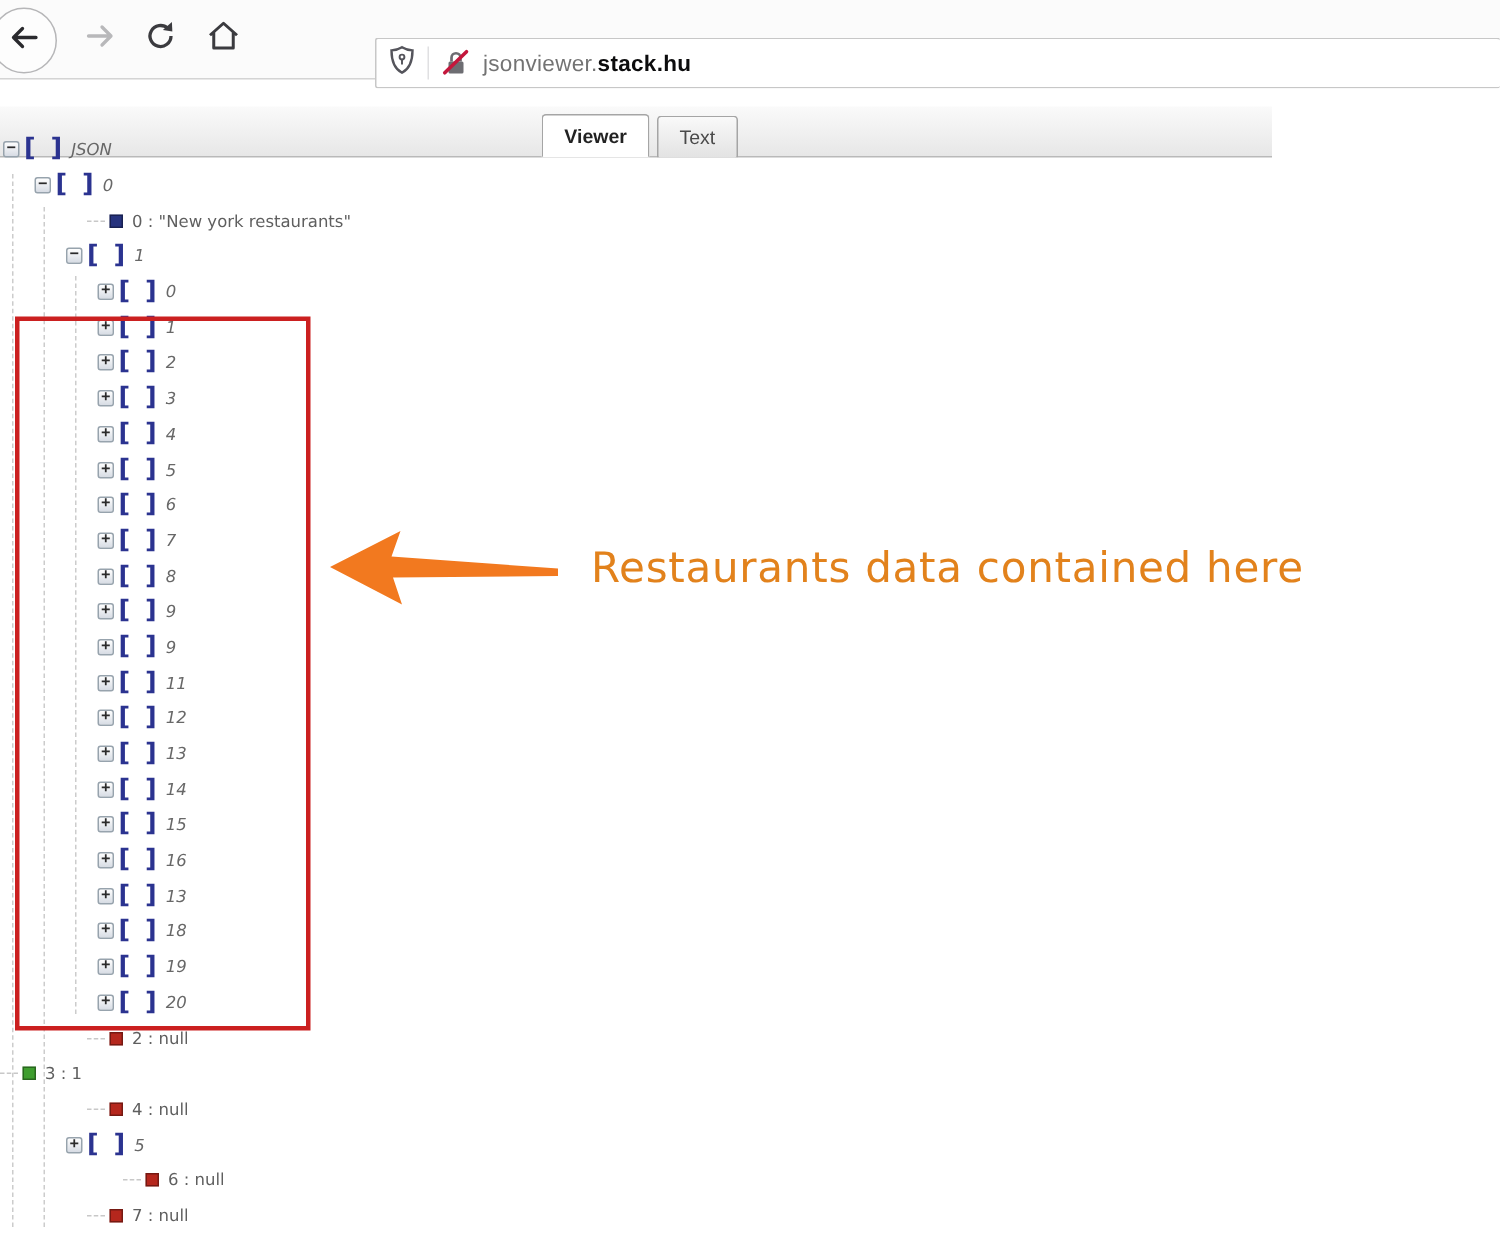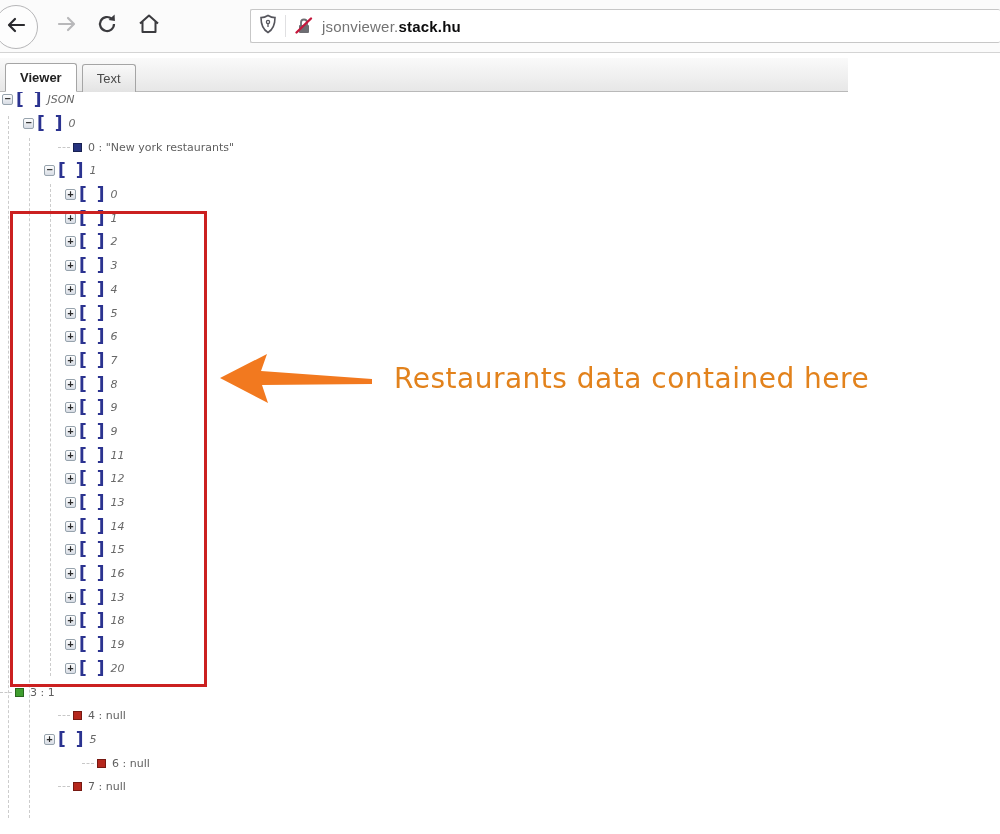--- a/index.html
+++ b/index.html
@@ -5,31 +5,31 @@
   html,body{margin:0;padding:0;width:1000px;height:834px;background:#fff;overflow:hidden;
     font-family:"Liberation Sans","DejaVu Sans",sans-serif;}
   
   .toolbar{position:absolute;left:0;top:0;width:1000px;height:52px;background:#fbfbfb;
     border-bottom:1px solid #d4d4d4;}
   .nav-btn{position:absolute;top:7px;width:38px;height:38px;display:flex;align-items:center;
     justify-content:center;}
   .back-circle{position:absolute;left:-6px;top:5px;width:42px;height:42px;border:1px solid #b6b6b8;
     border-radius:50%;background:#fdfdfd;display:flex;align-items:center;justify-content:center;}
   
-  .urlbar{position:absolute;left:250px;top:9px;height:34px;width:750px;background:#fff;
+  .urlbar{position:absolute;left:250px;top:25px;height:34px;width:750px;background:#fff;
     border:1px solid #c7c7c7;border-right:none;border-radius:2px;display:flex;align-items:center;
     box-sizing:border-box;padding-left:8px;}
   .urlbar .divider{width:1px;height:22px;background:#e0e0e2;margin:0 8px 0 8px;}
   .url-text{font-size:15px;color:#737373;margin-left:8px;letter-spacing:.2px;}
   .url-text b{color:#0c0c0d;font-weight:700;}
   .lockwrap{position:relative;width:20px;height:20px;display:inline-block;}
   
-  .tabstrip{position:absolute;left:0;top:58px;width:848px;height:34px;
+  .tabstrip{position:absolute;left:0;top:71px;width:848px;height:34px;
     background:linear-gradient(#fafafa,#e7e7e7);border-bottom:1px solid #b9b9b9;
-    display:flex;align-items:flex-end;box-sizing:border-box;}
+    display:flex;align-items:flex-end;box-sizing:border-box;justify-content:center;}
   .tab{display:inline-block;margin-left:5px;padding:6px 14px 6px 14px;font-size:13px;color:#4a4a4a;
     border:1px solid #a5a5a5;border-bottom:none;border-radius:3px 3px 0 0;
     background:linear-gradient(#f9f9f9,#e3e3e3);position:relative;margin-bottom:-1px;cursor:default;}
   .tab.active{background:#fff;font-weight:700;color:#222;border-bottom:1px solid #fff;z-index:2;}
   
   .tree{position:absolute;left:0;top:88px;width:1000px;height:746px;font-family:"DejaVu Sans",sans-serif;}
   .tree-row{display:flex;align-items:center;height:23.7px;position:relative;}
   .toggle{width:11px;height:11px;box-sizing:border-box;border:1px solid #97a3ad;border-radius:2px;
     background:linear-gradient(#fefefe,#d7dce4);color:#2b2b2b;font-size:10px;line-height:8px;
     text-align:center;font-weight:700;flex:none;cursor:pointer;
@@ -237,20 +237,25 @@
       <div class="tree-row" style="padding-left: 65px;">
         <span class="toggle">+</span>
         <span class="bracket">[ ]</span>
         <span class="nlabel">19</span>
       </div>
       <div class="tree-row" style="padding-left: 65px;">
         <span class="toggle">+</span>
         <span class="bracket">[ ]</span>
         <span class="nlabel">20</span>
       </div>
+      <div class="tree-row" style="padding-left: 58px;">
+        <span class="leaf-dash"></span>
+        <span class="leaf-icon red"></span>
+        <span class="leaf-text">2 : null</span>
+      </div>
       <div class="tree-row" style="">
         <span class="leaf-dash"></span>
         <span class="leaf-icon green"></span>
         <span class="leaf-text">3 : 1</span>
       </div>
       <div class="tree-row" style="padding-left: 58px;">
         <span class="leaf-dash"></span>
         <span class="leaf-icon red"></span>
         <span class="leaf-text">4 : null</span>
       </div>

